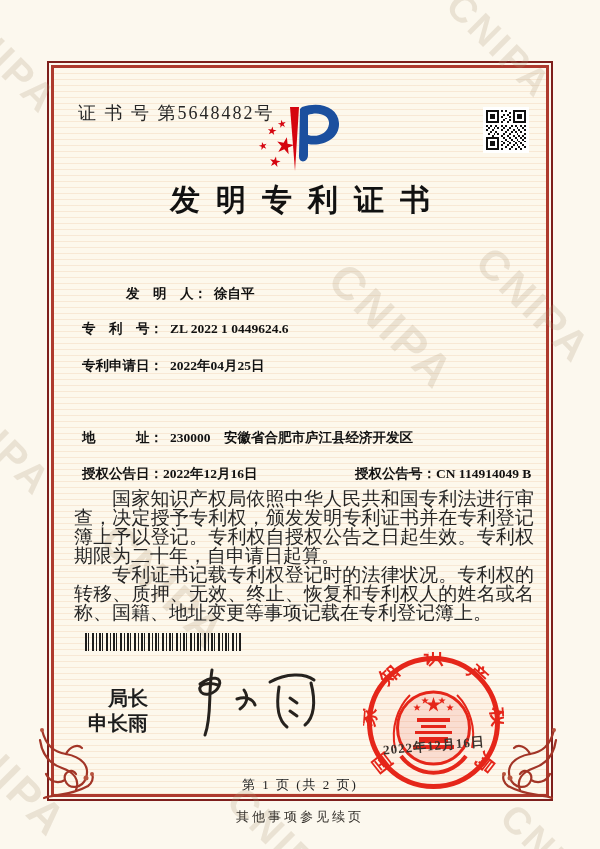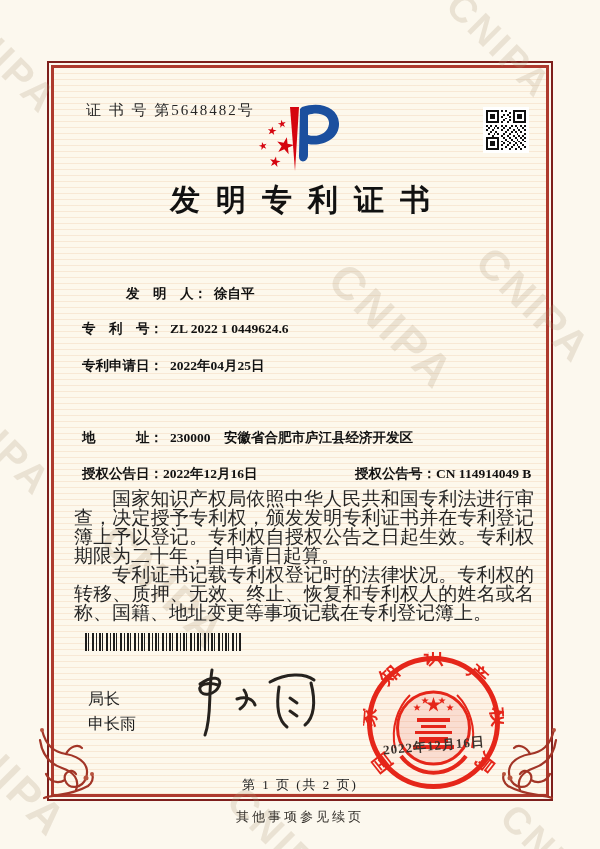--- a/index.html
+++ b/index.html
@@ -24,21 +24,21 @@
     position:absolute;left:2px;top:2px;right:2px;bottom:2px;
     box-sizing:border-box;border:3px solid #ae3a2e;
     background-color:#fdf8ec;
     background-image:repeating-linear-gradient(0deg,
       rgba(236,196,158,0.30) 0px, rgba(236,196,158,0.30) 1px,
       rgba(253,248,236,0) 1px, rgba(253,248,236,0) 6px);
   }
   .orn{position:absolute;z-index:3;}
   
   .abs{position:absolute;z-index:4;}
-  .cert-no{left:78px;top:101px;font-size:15px;letter-spacing:2px;color:#262626;margin-left:8px;}
+  .cert-no{left:78px;top:101px;font-size:18px;letter-spacing:2px;color:#262626;}
   .title{
     left:48px;top:180px;width:504px;text-align:center;
     font-size:30px;font-weight:700;letter-spacing:16px;text-indent:16px;color:#111;
   }
   .frow{left:82px;width:460px;font-size:13.5px;font-weight:700;white-space:nowrap;color:#111;}
   .frow .flabel{display:inline-block;min-width:88px;}
   .grant-group{position:absolute;top:0;font-size:13.5px;font-weight:700;white-space:nowrap;color:#111;}
   .paras{
     left:74px;top:489px;width:460px;font-size:19px;line-height:19px;
     text-align:justify;color:#262626;
@@ -47,21 +47,21 @@
   .barcode{
     left:85px;top:633px;width:157px;height:18px;
     background-image:repeating-linear-gradient(90deg,
       #1c1c1c 0 2px, rgba(0,0,0,0) 2px 3px,
       #1c1c1c 3px 4px, rgba(0,0,0,0) 4px 7px,
       #1c1c1c 7px 9px, rgba(0,0,0,0) 9px 11px,
       #1c1c1c 11px 12px, rgba(0,0,0,0) 12px 14px);
   }
   .officer{
     left:88px;top:686px;font-family:"Liberation Sans","DejaVu Sans",sans-serif;
-    font-size:16px;font-weight:400;line-height:25px;color:#1d1d1d;
+    font-size:20px;font-weight:700;line-height:25px;color:#1d1d1d;text-align:right;
   }
   .sig{left:178px;top:654px;}
   .seal{left:363px;top:652px;opacity:.95;}
   .seal-date{
     left:368px;top:737px;width:132px;text-align:center;z-index:5;
     font-size:13px;font-weight:700;letter-spacing:1px;color:#3a332e;
     transform:rotate(-5deg);
   }
   .page-ind{left:48px;top:776px;width:504px;text-align:center;font-size:13px;letter-spacing:2px;color:#222;}
   .footer-note{left:0;top:808px;width:600px;text-align:center;font-size:13px;letter-spacing:3px;color:#34302b;}

